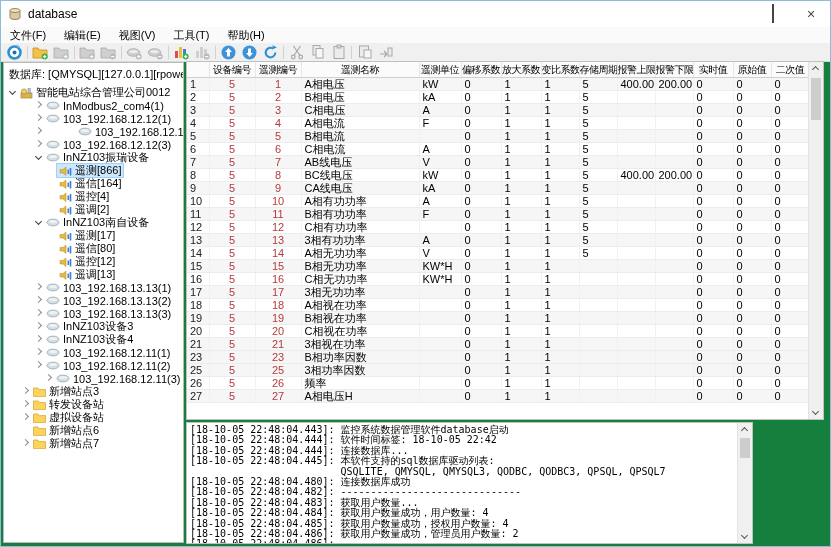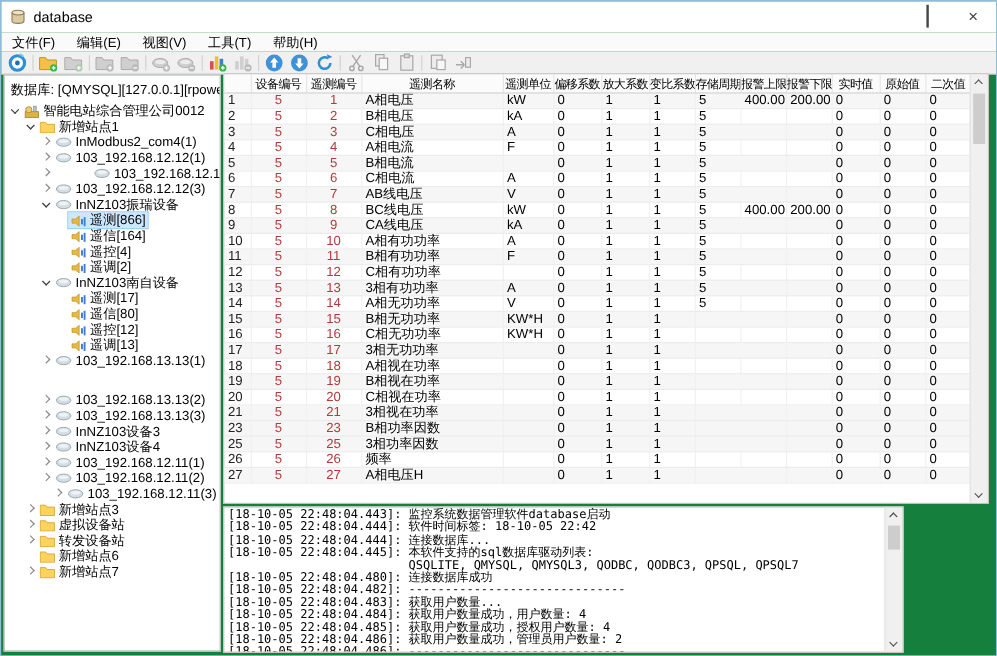--- a/index.html
+++ b/index.html
@@ -282,31 +282,20 @@
             <span class="tree-icon">
               <svg width="13" height="12" viewBox="0 0 13 12">
                 <rect x="1" y="6" width="11" height="5" fill="#d9b34a" stroke="#a8862e" stroke-width="0.7"></rect>
                 <circle cx="4" cy="4.5" r="2.6" fill="#e9cf6b" stroke="#a8862e" stroke-width="0.7"></circle>
                 <rect x="8" y="1.5" width="2.2" height="4.5" fill="#b5c3cc" stroke="#8396a2" stroke-width="0.6"></rect>
               </svg>
             </span>
             <span>智能电站综合管理公司0012</span>
           </span>
         </div>
-        <div class="tree-row" style="padding-left: 17px;">
-          <span class="chev down"></span>
-          <span class="node-box">
-            <span class="tree-icon">
-              <svg width="13" height="11" viewBox="0 0 13 11">
-                <path d="M0.5 2 h4.5 l1.2 1.6 H12.5 v7 H0.5 Z" fill="#fcd35b" stroke="#dba63d" stroke-width="0.8"></path>
-              </svg>
-            </span>
-            <span>新增站点1</span>
-          </span>
-        </div>
         <div class="tree-row" style="padding-left: 30px;">
           <span class="chev right"></span>
           <span class="node-box">
             <span class="tree-icon">
               <svg width="14" height="11" viewBox="0 0 14 11">
                 <ellipse cx="7" cy="5.5" rx="6" ry="3.4" fill="#d5dde2" stroke="#97a8b2" stroke-width="0.8"></ellipse>
                 <ellipse cx="7" cy="4.6" rx="4" ry="1.6" fill="#eef2f4"></ellipse>
               </svg>
             </span>
             <span>InModbus2_com4(1)</span>
@@ -481,21 +470,21 @@
           <span class="node-box">
             <span class="tree-icon">
               <svg width="14" height="11" viewBox="0 0 14 11">
                 <ellipse cx="7" cy="5.5" rx="6" ry="3.4" fill="#d5dde2" stroke="#97a8b2" stroke-width="0.8"></ellipse>
                 <ellipse cx="7" cy="4.6" rx="4" ry="1.6" fill="#eef2f4"></ellipse>
               </svg>
             </span>
             <span>103_192.168.13.13(1)</span>
           </span>
         </div>
-        <div class="tree-row" style="padding-left: 30px; margin-top: 20px;">
+        <div class="tree-row" style="padding-left: 30px;">
           <span class="chev right"></span>
           <span class="node-box">
             <span class="tree-icon">
               <svg width="14" height="11" viewBox="0 0 14 11">
                 <ellipse cx="7" cy="5.5" rx="6" ry="3.4" fill="#d5dde2" stroke="#97a8b2" stroke-width="0.8"></ellipse>
                 <ellipse cx="7" cy="4.6" rx="4" ry="1.6" fill="#eef2f4"></ellipse>
               </svg>
             </span>
             <span>103_192.168.13.13(2)</span>
           </span>
@@ -584,32 +573,32 @@
           </span>
         </div>
         <div class="tree-row" style="padding-left: 17px;">
           <span class="chev right"></span>
           <span class="node-box">
             <span class="tree-icon">
               <svg width="13" height="11" viewBox="0 0 13 11">
                 <path d="M0.5 2 h4.5 l1.2 1.6 H12.5 v7 H0.5 Z" fill="#fcd35b" stroke="#dba63d" stroke-width="0.8"></path>
               </svg>
             </span>
-            <span>虚拟设备站</span>
+            <span>转发设备站</span>
           </span>
         </div>
         <div class="tree-row" style="padding-left: 17px;">
           <span class="chev right"></span>
           <span class="node-box">
             <span class="tree-icon">
               <svg width="13" height="11" viewBox="0 0 13 11">
                 <path d="M0.5 2 h4.5 l1.2 1.6 H12.5 v7 H0.5 Z" fill="#fcd35b" stroke="#dba63d" stroke-width="0.8"></path>
               </svg>
             </span>
-            <span>转发设备站</span>
+            <span>虚拟设备站</span>
           </span>
         </div>
         <div class="tree-row" style="padding-left: 17px;">
           <span class="chev none"></span>
           <span class="node-box">
             <span class="tree-icon">
               <svg width="13" height="11" viewBox="0 0 13 11">
                 <path d="M0.5 2 h4.5 l1.2 1.6 H12.5 v7 H0.5 Z" fill="#fcd35b" stroke="#dba63d" stroke-width="0.8"></path>
               </svg>
             </span>

